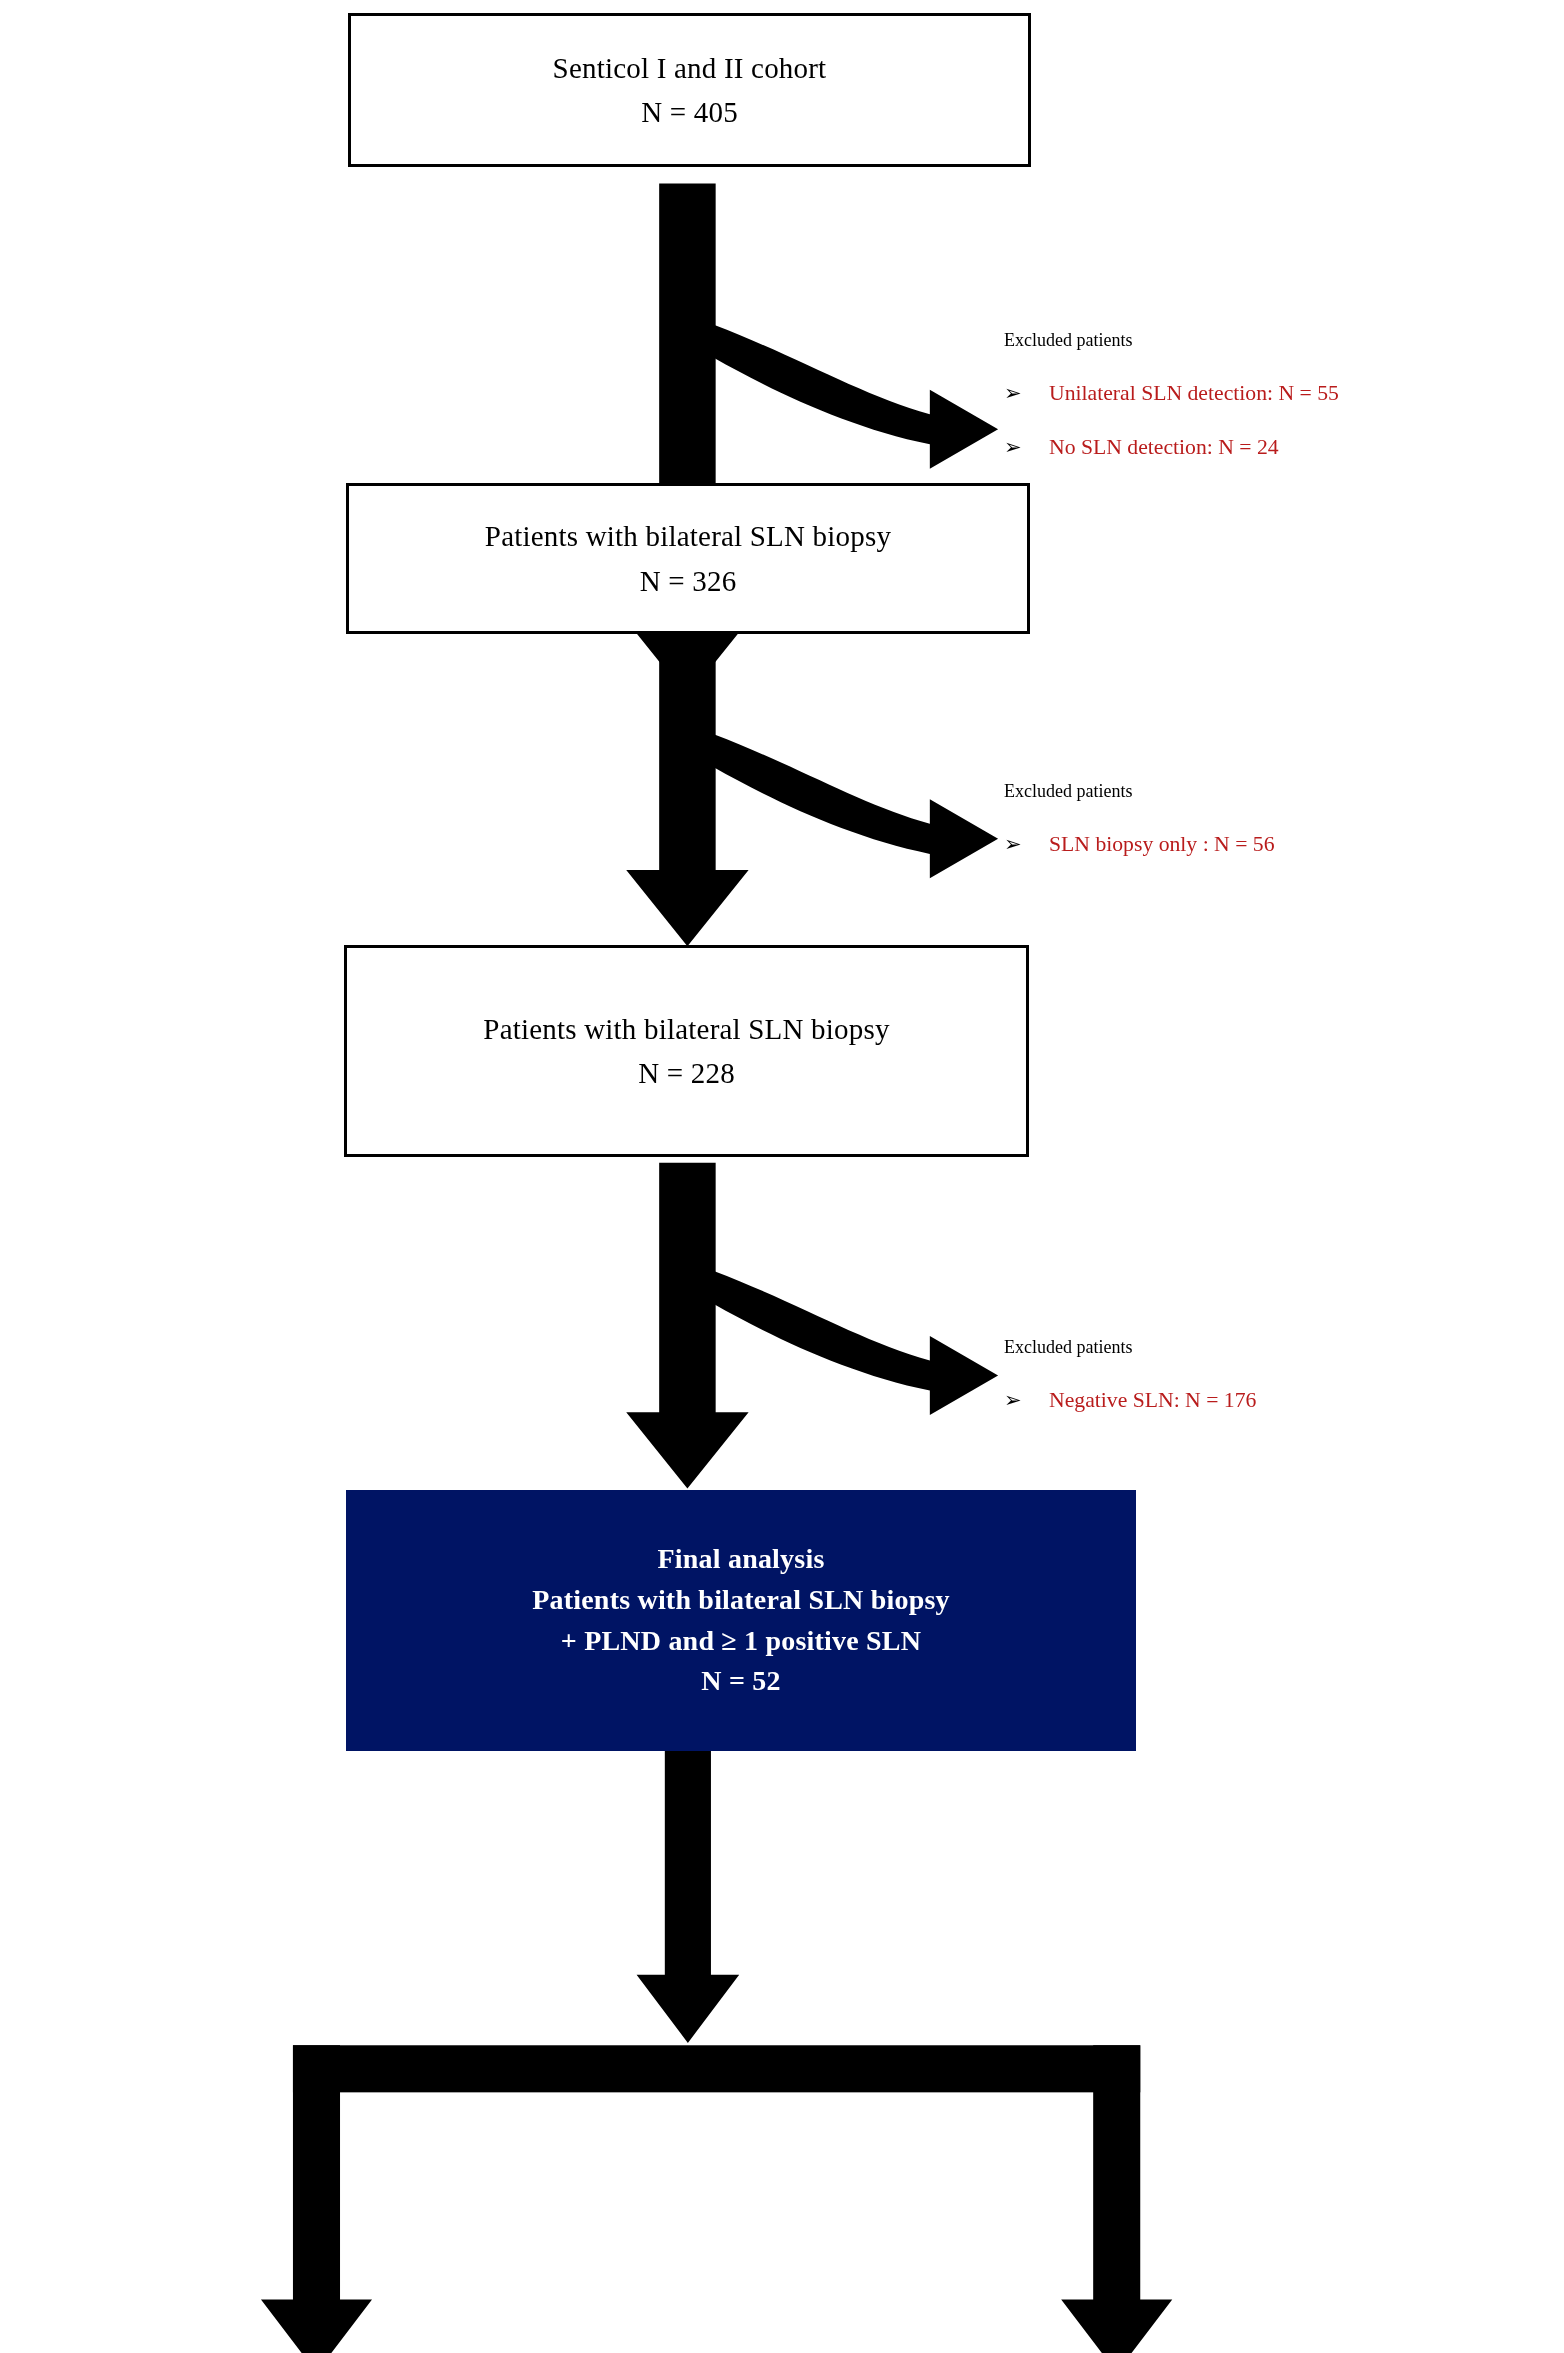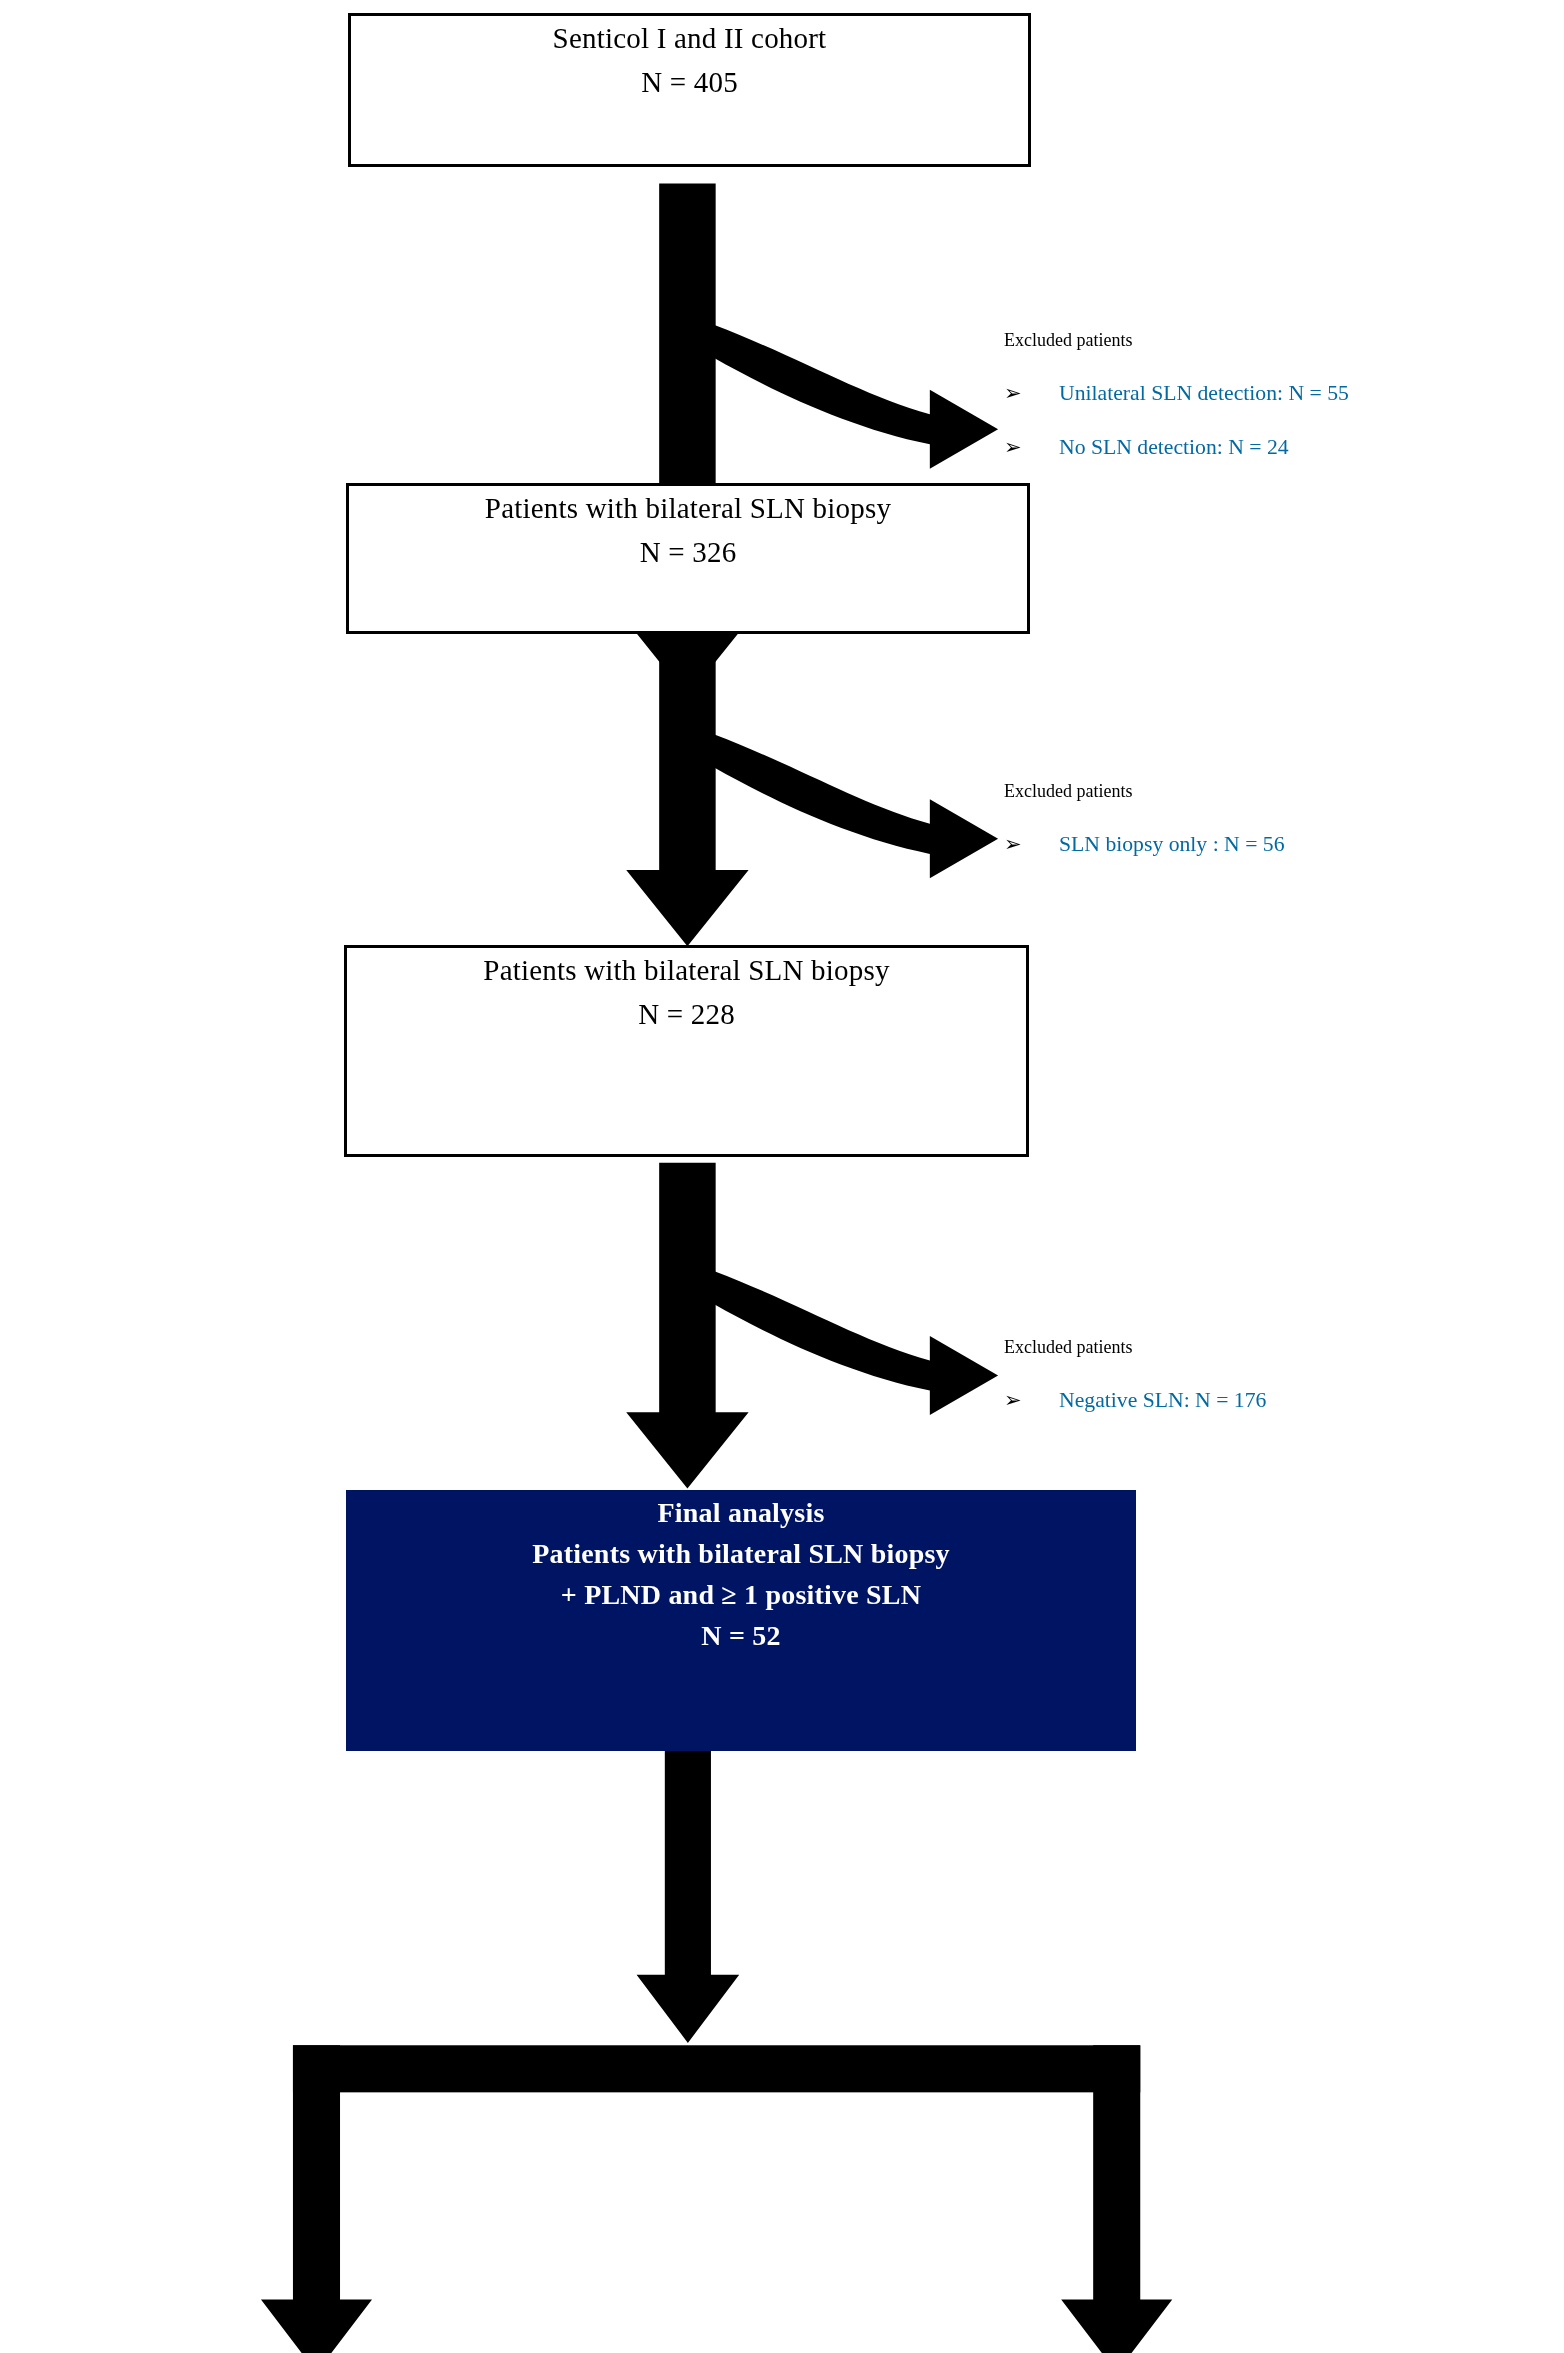--- a/index.html
+++ b/index.html
@@ -18,20 +18,21 @@
     overflow: hidden;
   }
   .node-box {
     position: absolute;
     box-sizing: border-box;
     border: 3.3px solid #000000;
     background: #ffffff;
     display: flex;
     flex-direction: column;
     align-items: center;
+    justify-content: center;
     text-align: center;
   }
   .node-line {
     display: block;
     color: #000000;
     font-size: 29px;
     line-height: 1.52;
     letter-spacing: 0.2px;
     white-space: nowrap;
   }
@@ -64,23 +65,22 @@
   }
   .bullet-marker {
     display: inline-block;
     width: 45px;
     font-size: 21px;
     color: #000000;
     flex: none;
   }
   .excluded-text {
     font-size: 21.7px;
-    color: #0369a1;
+    color: #b91c1c;
     white-space: nowrap;
-    margin-left: 10px;
   }
   .arrow-layer {
     position: absolute;
     left: 0;
     top: 0;
     width: 1565px;
     height: 2532px;
     pointer-events: none;
   }
 </style>

